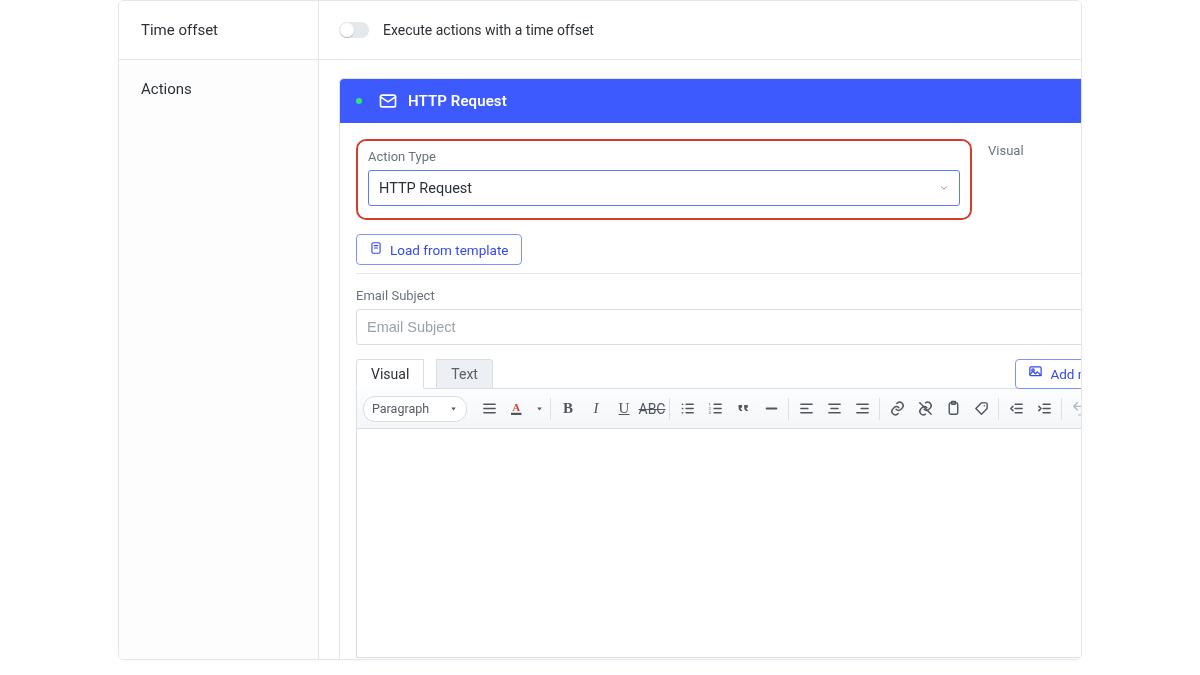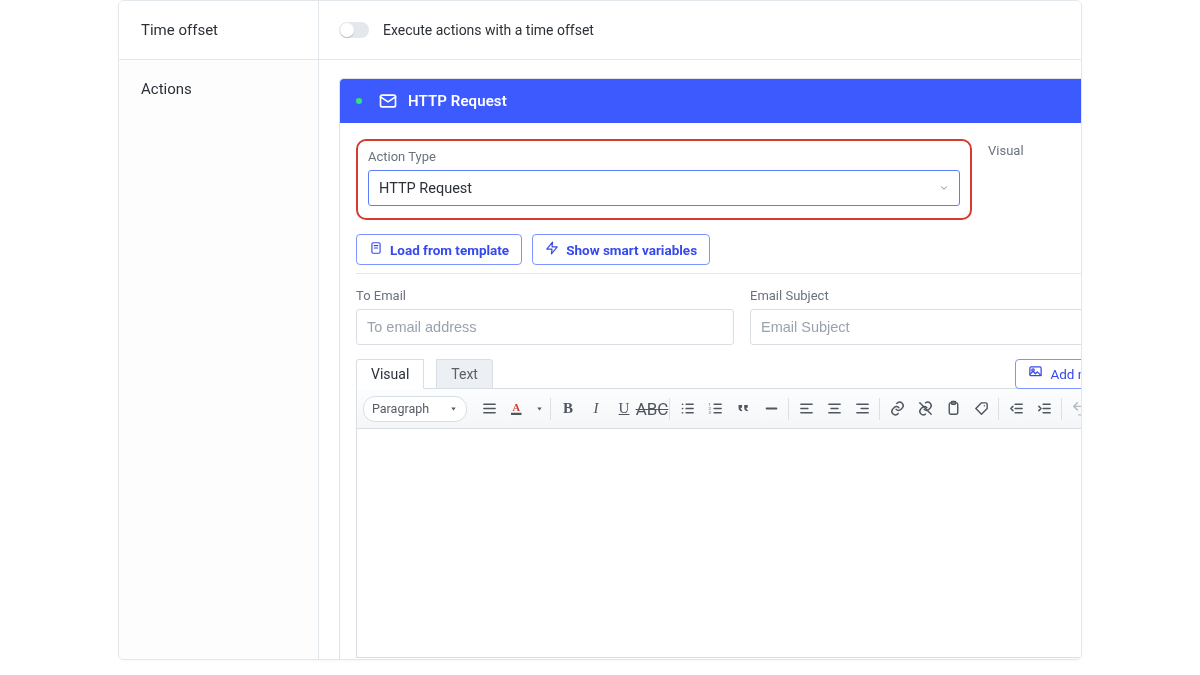--- a/index.html
+++ b/index.html
@@ -123,21 +123,21 @@
 
   .status-wrap { width: 140px; padding-top: 4px; }
   .status-select {
     display: flex; align-items: center; justify-content: space-between;
     border: 1px solid var(--border);
     border-radius: 3px; height: 36px;
     padding: 0 10px; font-size: 14.5px;
     background: #fff;
   }
 
-  .link-btns { display: flex; gap: 10px; margin: 14px 0 8px 0; font-weight: bold; }
+  .link-btns { display: flex; gap: 10px; margin: 14px 0 8px 0; }
   .link-btn {
     display: flex; align-items: center; gap: 7px;
     border: 1px solid #7d94ff; color: #3749ec;
     padding: 6px 12px; border-radius: 4px;
     font-size: 13.5px; background: #fff;
     cursor: pointer;
   }
 
   .hr { height: 1px; background: var(--light-border); margin: 6px 0 14px 0; }
 
@@ -268,37 +268,25 @@
             <div class="link-btn">
               <span>
                 <svg width="14" height="14" viewBox="0 0 24 24" fill="none" stroke="#3749ec" stroke-width="2" stroke-linecap="round" stroke-linejoin="round">
                     <rect x="5" y="3" width="14" height="18" rx="2"></rect>
                     <line x1="9" y1="8" x2="15" y2="8"></line>
                     <line x1="9" y1="12" x2="15" y2="12"></line>
                   </svg>
               </span>
               <span>Load from template</span>
             </div>
-            <div class="link-btn">
-              <span>
-                <svg width="14" height="14" viewBox="0 0 24 24" fill="none" stroke="#3749ec" stroke-width="2" stroke-linecap="round" stroke-linejoin="round">
-                    <polygon points="13 2 3 14 12 14 11 22 21 10 12 10 13 2"></polygon>
-                  </svg>
-              </span>
-              <span>Show smart variables</span>
-            </div>
           </div>
 
           <div class="hr"></div>
 
           <div class="two-fields">
-            <div class="field">
-              <div class="field-label">To Email</div>
-              <input class="text-input" placeholder="To email address" style="">
-            </div>
             <div class="field">
               <div class="field-label">Email Subject</div>
               <input class="text-input" placeholder="Email Subject" style="">
             </div>
           </div>
 
           <div class="editor-top">
             <div class="tabs">
               <div class="tab first active bottomless">Visual</div>
               <div class="tab last inactive">Text</div>
@@ -352,21 +340,21 @@
             <div class="tbtn">
                 <span style="font-family:serif;font-weight:900;font-size:15px">B</span>
               </div>
             <div class="tbtn">
                 <span style="font-family:serif;font-style:italic;font-size:15px">I</span>
               </div>
             <div class="tbtn">
                 <span style="font-family:serif;text-decoration:underline;font-size:15px">U</span>
               </div>
             <div class="tbtn">
-                <span style="font-size:17px;text-decoration:line-through">ABC</span>
+                <span style="font-size:14px;text-decoration:line-through">ABC</span>
               </div>
 
             <span class="tsep"></span>
 
             <div class="tbtn">
               <svg width="17" height="17" viewBox="0 0 24 24" fill="none" stroke="currentColor" stroke-width="2" stroke-linecap="round">
                   <circle cx="5" cy="6" r="1.2" fill="currentColor" stroke="none"></circle>
                   <circle cx="5" cy="12" r="1.2" fill="currentColor" stroke="none"></circle>
                   <circle cx="5" cy="18" r="1.2" fill="currentColor" stroke="none"></circle>
                   <line x1="10" y1="6" x2="20" y2="6"></line>

